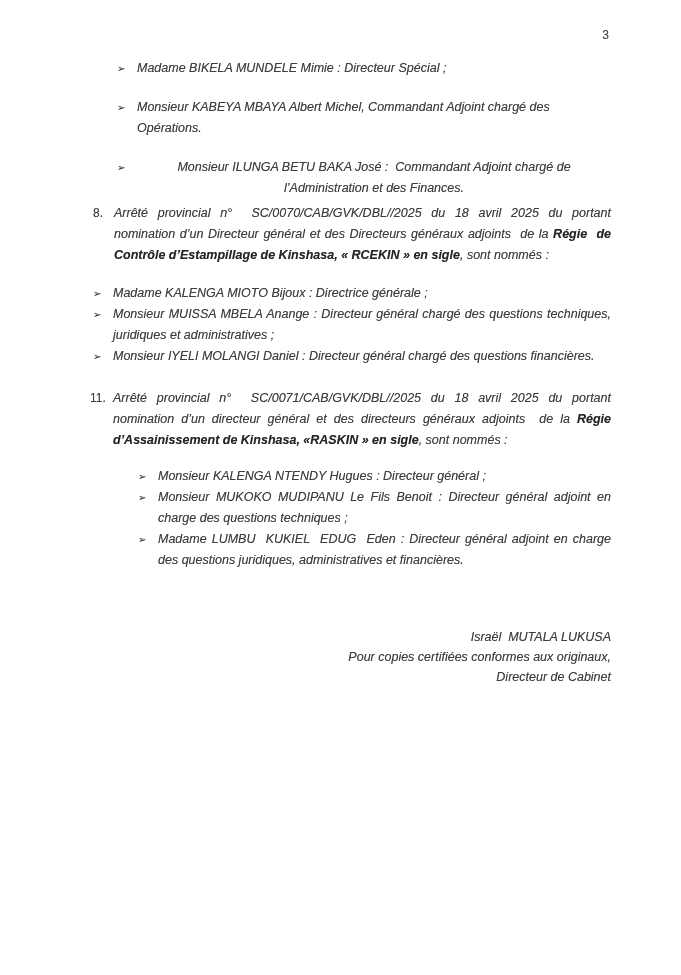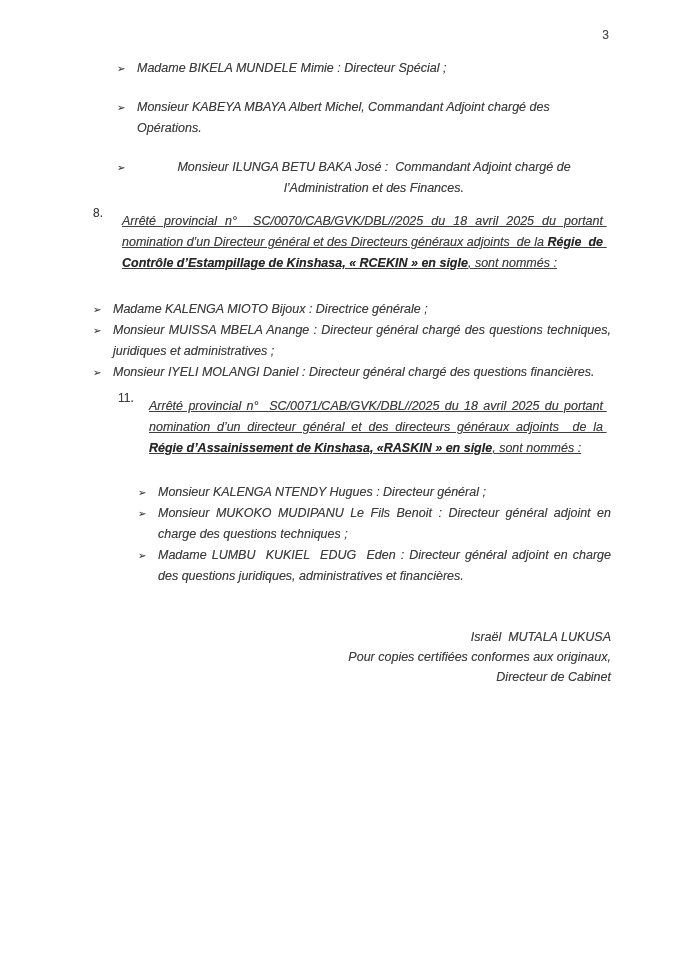--- a/index.html
+++ b/index.html
@@ -70,27 +70,26 @@
   }
   .para {
     display: flex;
     align-items: flex-start;
   }
   .num {
     flex: 0 0 21px;
     font-size: 12px;
     font-style: normal;
   }
-  .section-11 .num { flex-basis: 23px; margin-left: 28px; }
+  .section-11 .num { flex-basis: 23px; }
   .para-text {
     flex: 1;
-    margin: 8px;
+    margin: 0;
     text-align: justify;
     white-space: pre-wrap;
-    text-decoration: underline;
   }
   .para-text b { color: #262626; }
 
   .sub-list-8 { margin-top: 17px; }
   .sub-list-11 { margin-top: 15px; margin-left: 48px; }
 
   .closing {
     position: absolute;
     top: 627px;
     right: 70px;

